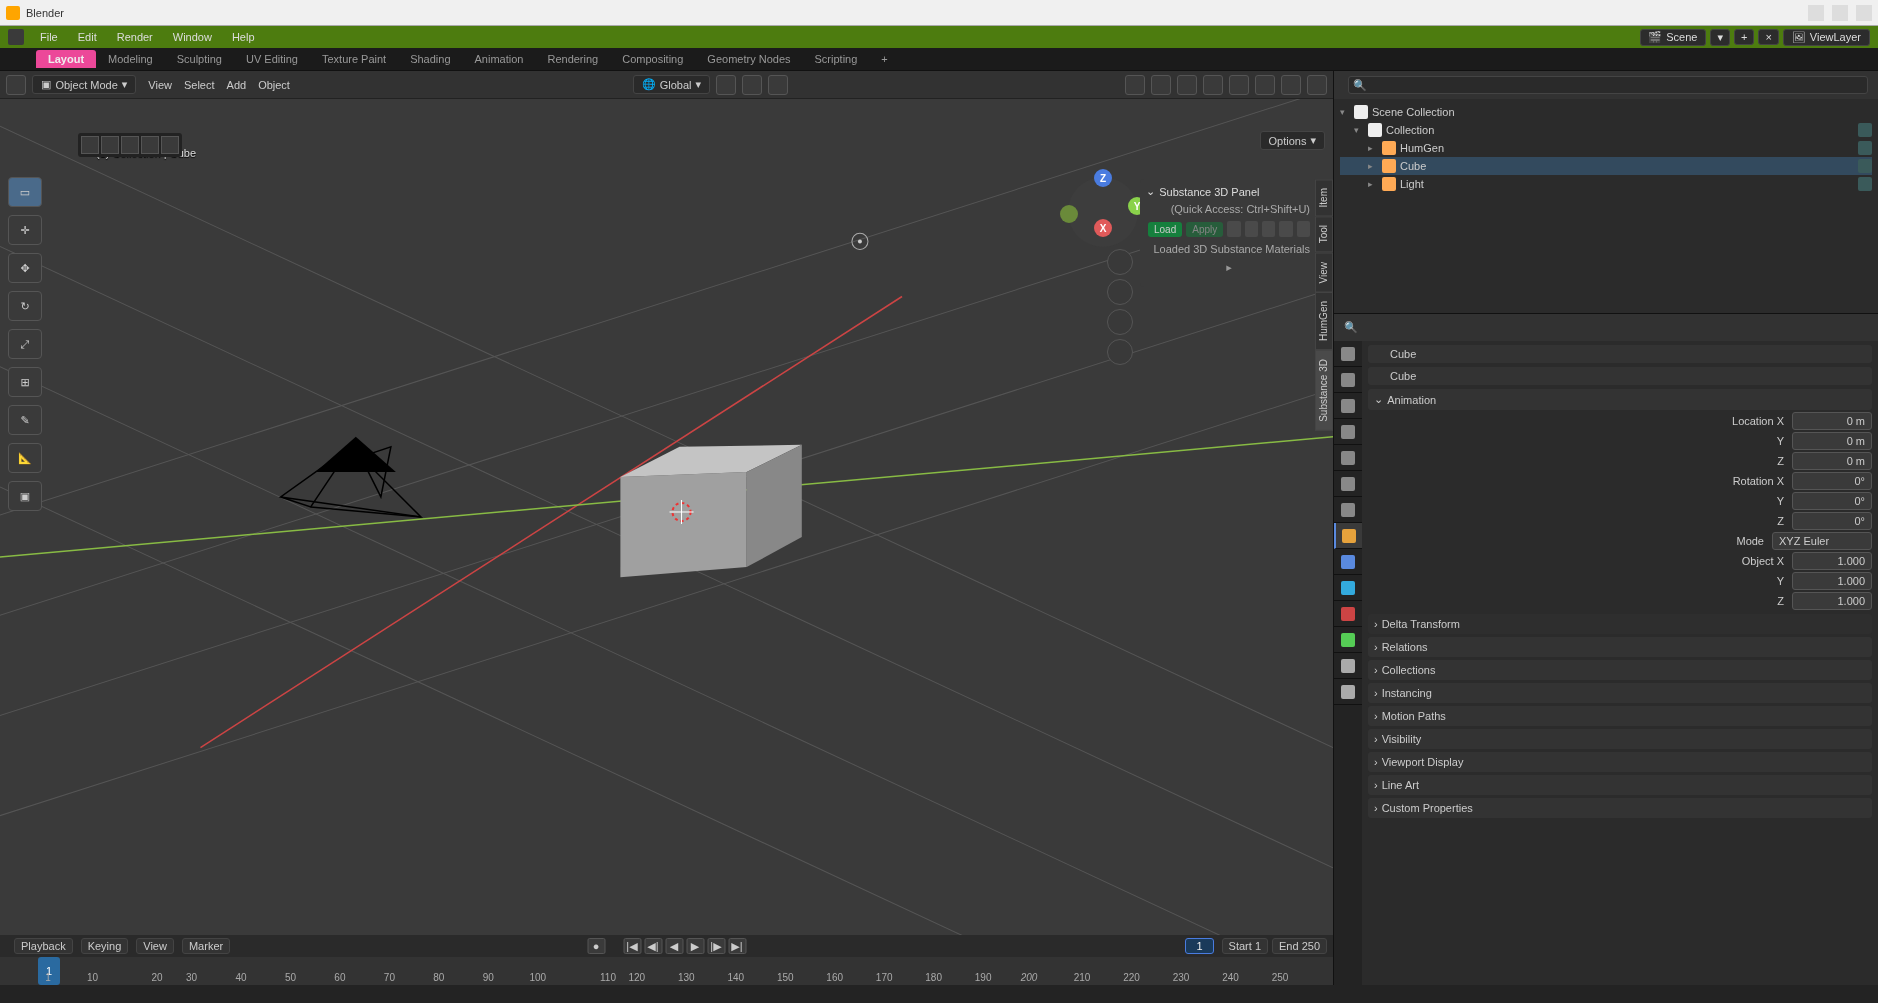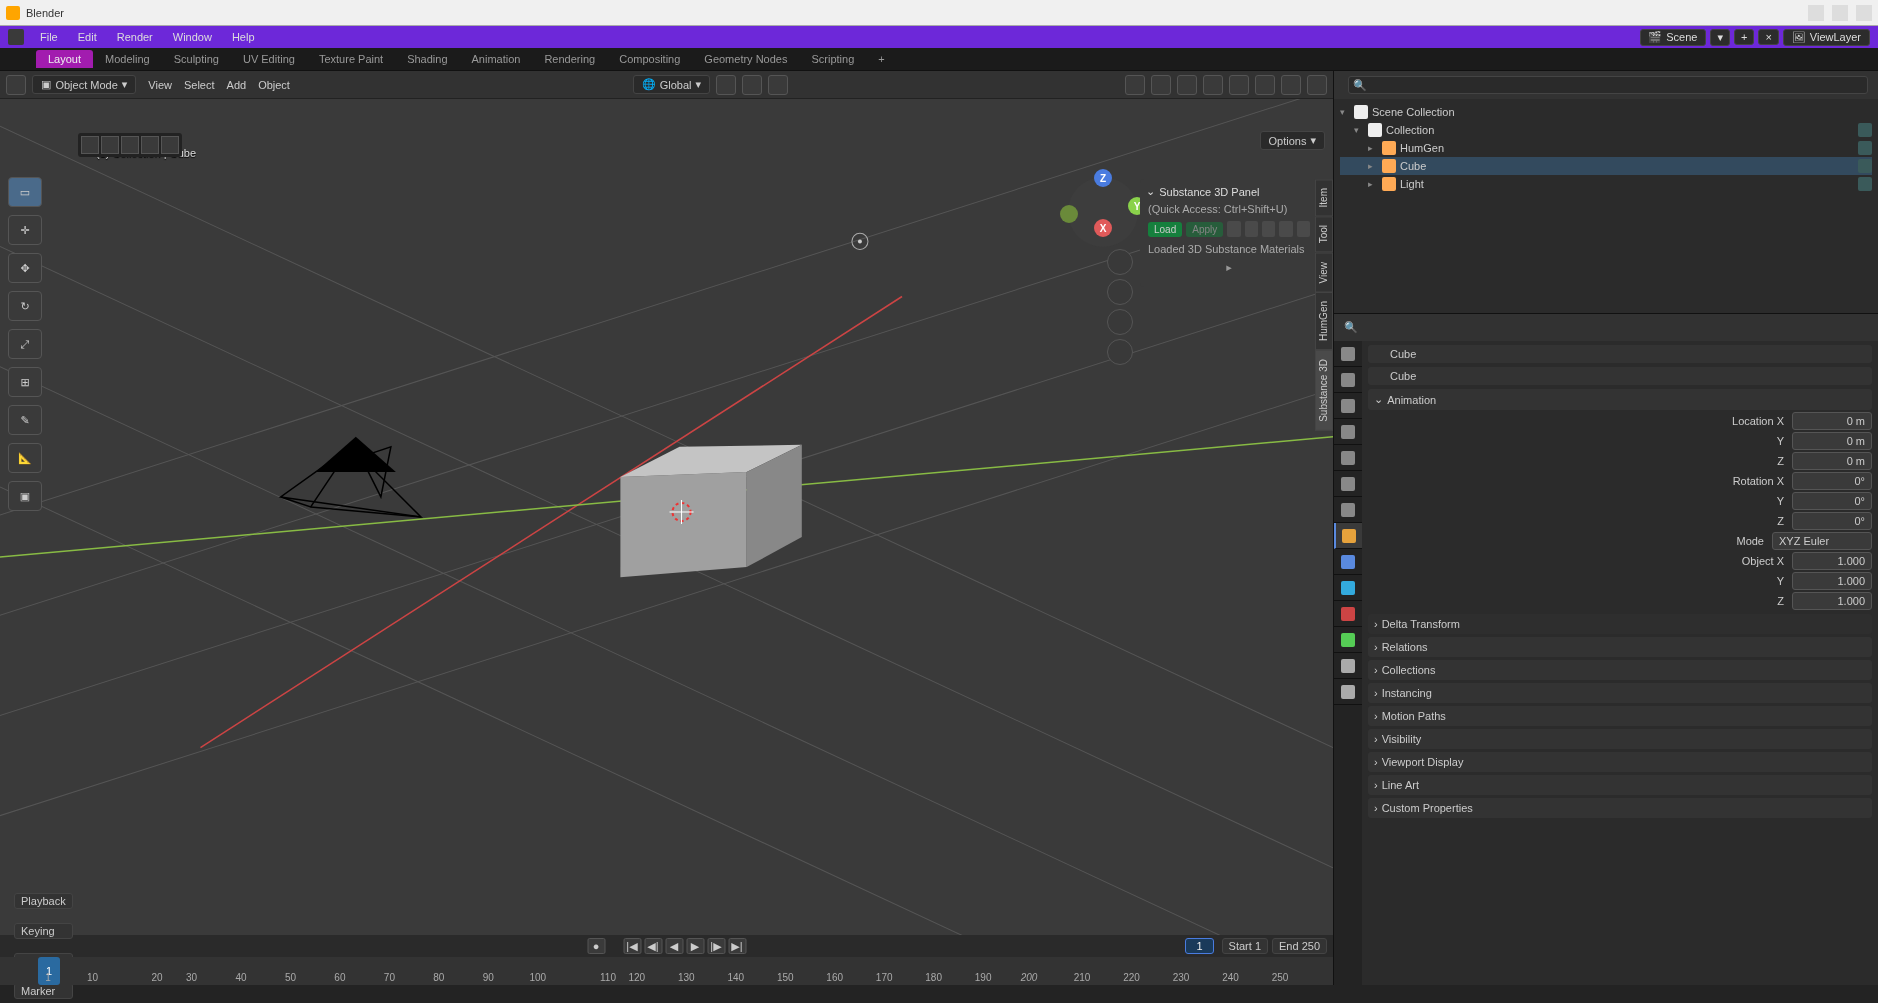--- a/index.html
+++ b/index.html
@@ -5,31 +5,31 @@
 * { margin:0; padding:0; box-sizing:border-box; font-family:Arial,sans-serif; font-size:11px; user-select:none; }
 body { background:#1f1f1f; color:#ccc; width:1878px; height:1003px; overflow:hidden; position:relative; }
 
 
 .titlebar { height:26px; background:#f0f0f0; color:#333; display:flex; align-items:center; padding:0 6px; border-bottom:1px solid #aaa; }
 .titlebar .logo { width:14px; height:14px; background:orange; border-radius:2px; margin-right:6px; }
 .titlebar .spacer { flex:1; }
 .titlebar .winbtn { width:16px; height:16px; margin-left:8px; background:#ddd; }
 
 
-.menubar { height:22px; background:#6d28d9; display:flex; align-items:center; padding:0 8px; font-size:11px; color:#ddd; }
+.menubar { height:22px; background:#4d7c0f; display:flex; align-items:center; padding:0 8px; font-size:11px; color:#ddd; }
 .menubar .blender-icon { width:16px; height:16px; background:#3a3a3a; border-radius:2px; margin-right:6px; }
 .menubar .mitem { padding:0 10px; line-height:22px; cursor:pointer; }
 .menubar .right { margin-left:auto; display:flex; align-items:center; gap:4px; }
 .menubar .scene-box { background:#2c2c2c; border:1px solid #444; border-radius:3px; padding:1px 8px; display:flex; align-items:center; gap:4px; }
 .menubar .field { background:#2c2c2c; border:1px solid #444; border-radius:3px; padding:1px 6px; }
 
 
 .wstabs { height:23px; background:#1b1b1b; display:flex; align-items:center; padding:0 36px; border-bottom:1px solid #111; }
 .wstabs .tab { padding:3px 12px; color:#999; cursor:pointer; }
-.wstabs .tab.active { background:#a21caf; border-radius:3px 3px 0 0; color:#eee; }
+.wstabs .tab.active { background:#ec4899; border-radius:3px 3px 0 0; color:#eee;font-weight:bold; }
 
 
 .mainrow { display:flex; height:calc(1003px - 26px - 22px - 23px - 18px); }
 .viewcol { flex:1; display:flex; flex-direction:column; background:#3a3a3a; position:relative; }
 .rightcol { width:545px; display:flex; background:#2b2b2b; border-left:1px solid #111; }
 
 
 .vhdr { height:28px; background:#323232; display:flex; align-items:center; padding:0 6px; gap:6px; border-bottom:1px solid #222; }
 .vhdr .drop { background:#2a2a2a; border:1px solid #444; border-radius:3px; padding:2px 8px; display:flex; align-items:center; gap:4px; }
 .vhdr .menutxt { padding:0 6px; cursor:pointer; }
@@ -59,21 +59,21 @@
 .gizmo .y { background:#8ad24b; top:20px; right:-8px; }
 .gizmo .x { background:#e05a5a; top:42px; left:26px; }
 .gizmo .ng { background:#6a8a3a; top:28px; left:-8px; }
 
 .navbtns { position:absolute; top:150px; right:200px; display:flex; flex-direction:column; gap:4px; }
 .navbtns .nb { width:26px;height:26px;background:#393939;border-radius:50%;border:1px solid #555; }
 
 
 .sidepanel { position:absolute; top:80px; right:15px; width:178px; background:#3a3a3a; border-radius:4px; padding:4px 4px 10px 4px; font-size:11px; }
 .sidepanel .hdr { display:flex; align-items:center; gap:4px; color:#ddd; padding:2px; }
-.sidepanel .sub { color:#aaa; padding:3px 4px; }
+.sidepanel .sub { color:#aaa; padding:3px 4px;text-align:right; }
 .sidepanel .row { display:flex; gap:4px; align-items:center; padding:3px 4px; }
 .sidepanel .btn { background:#15803d; border-radius:3px; padding:2px 6px; font-size:10px; }
 .sidepanel .ic { width:16px;height:16px;background:#4a4a4a;border-radius:2px; }
 .sidepanel .matlist { background:#2b2b2b; margin:2px; border-radius:2px; height:70px; }
 .sidepanel .matitem { background:#3a3a3a; margin:2px; padding:3px; border-radius:2px; text-align:center; }
 .redbox { border:3px solid #e33; border-radius:4px; padding:3px 2px; }
 .foot { text-align:center; color:#999; padding:3px; }
 
 
 .vtabs { position:absolute; top:80px; right:0; width:18px; display:flex; flex-direction:column; }
@@ -312,21 +312,21 @@
           <div class="vt">Tool</div>
           <div class="vt">View</div>
           <div class="vt">HumGen</div>
           <div class="vt active">Substance 3D</div>
         </div>
     </div>
 
     <div class="tl">
       <div class="tlhdr">
         <div class="iconbtn"></div>
-        <div id="tlmenus" style="display:flex;gap:14px;flex-direction:column;">
+        <div id="tlmenus" style="display:flex;gap:8px;">
             <span class="drop">Playback</span>
             <span class="drop">Keying</span>
             <span class="drop">View</span>
             <span class="drop">Marker</span>
           </div>
         <div class="center">
           <div class="pbtn">●</div>
           <div style="width:12px"></div>
           <div class="pbtn">|◀</div>
           <div class="pbtn">◀|</div>

